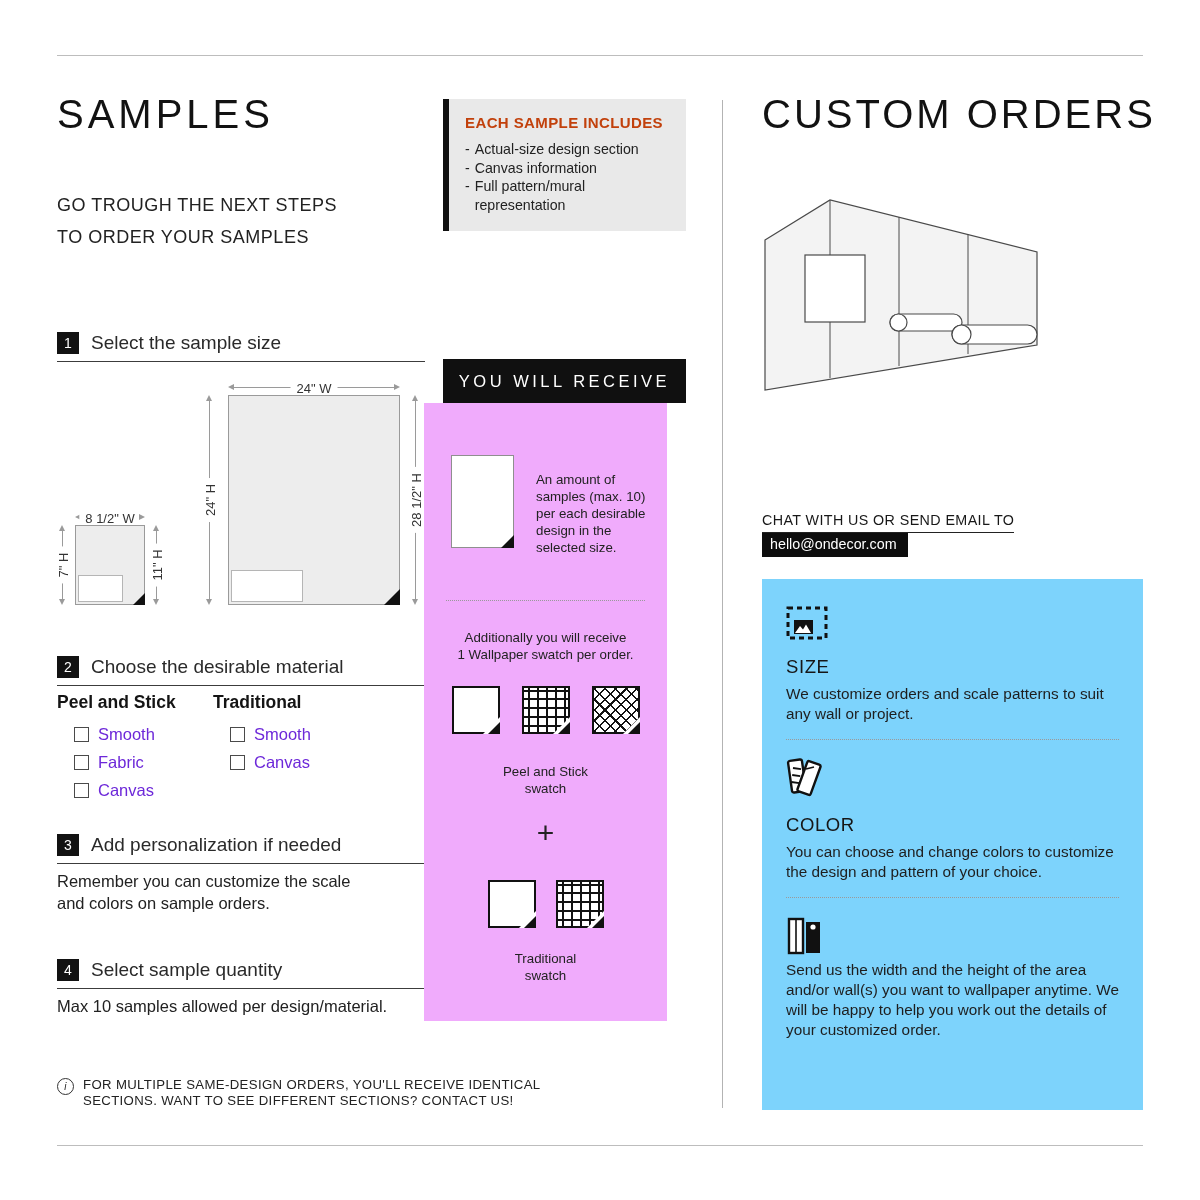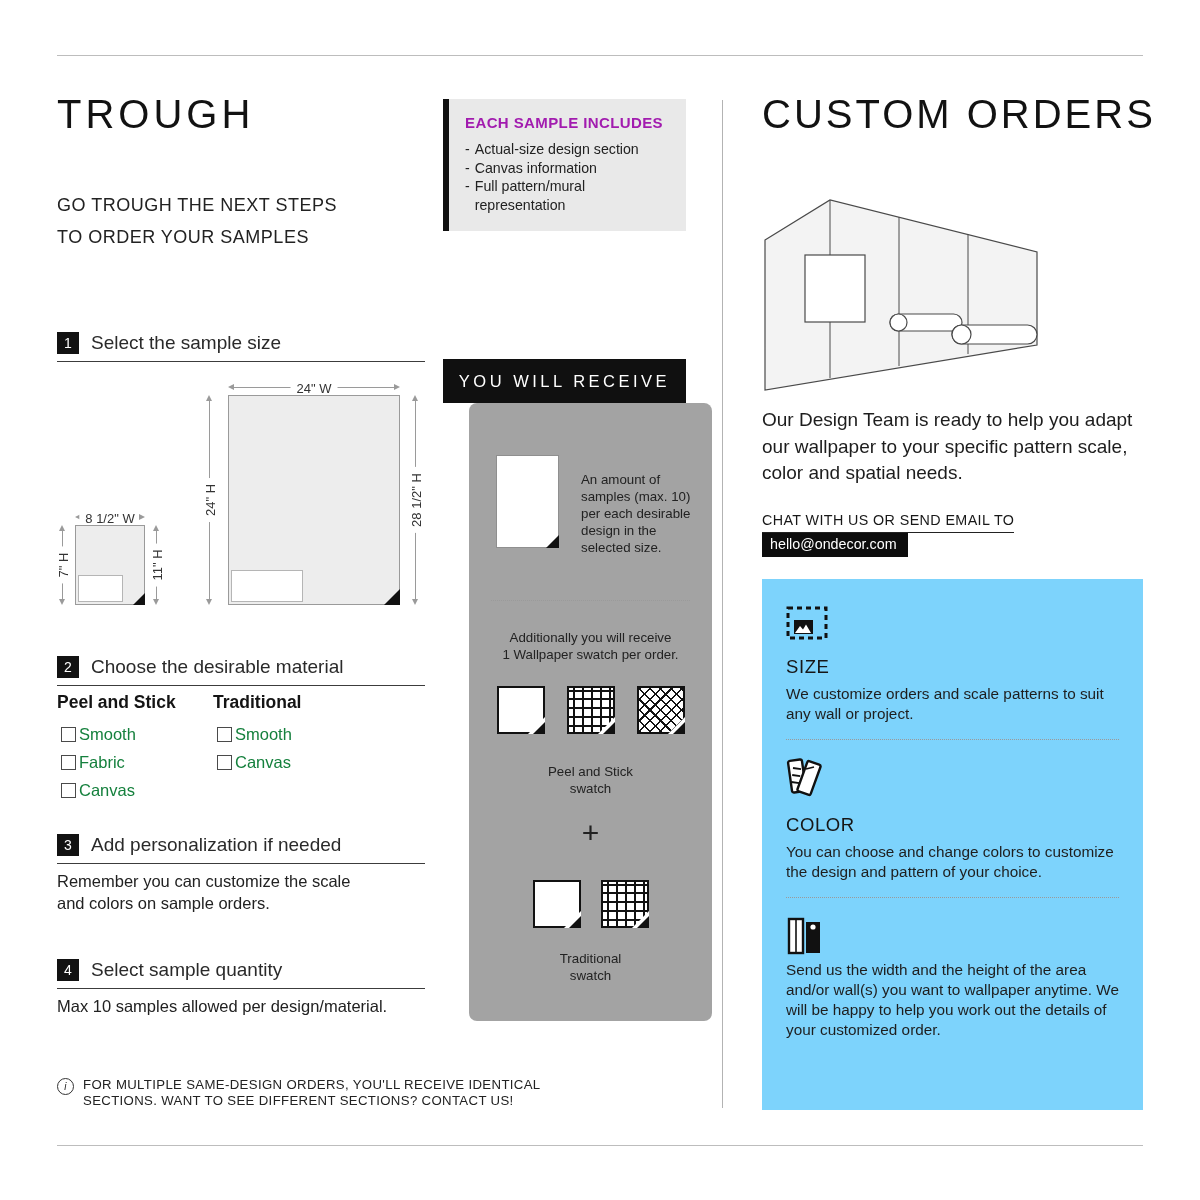--- a/index.html
+++ b/index.html
@@ -43,39 +43,39 @@
         border-right:3.5px solid transparent;border-bottom:6px solid #9a9a9a;}
   .vdim::after{content:'';position:absolute;bottom:0;left:3px;border-left:3.5px solid transparent;
         border-right:3.5px solid transparent;border-top:6px solid #9a9a9a;}
   .vlabel{position:absolute;left:50%;top:50%;transform:translate(-50%,-50%) rotate(-90deg);
         background:#fff;padding:2px 6px;font-size:13px;color:#333;white-space:nowrap;}
 
   
   .materials{position:absolute;left:57px;top:692px;width:368px;display:flex;}
   .mat-col{flex:0 0 156px;}
   .mat-title{font-size:17.5px;font-weight:bold;color:#141414;margin-bottom:12px;}
-  .opt{display:flex;align-items:center;gap:3px;margin:9px 4px;font-size:16.5px;color:#15803d;cursor:default;}
+  .opt{display:flex;align-items:center;gap:9px;margin:9px 17px;font-size:16.5px;color:#6d28d9;cursor:default;}
   .cb{width:13px;height:13px;border:1.5px solid #4a4a4a;background:#fff;flex:0 0 auto;}
 
   .body-text{font-size:16.5px;line-height:21.5px;color:#222;}
 
   .footnote{position:absolute;left:57px;top:1077px;width:500px;display:flex;gap:9px;
         font-size:13.2px;line-height:16px;letter-spacing:.35px;color:#222;}
   .info-circle{width:15px;height:15px;border:1.3px solid #333;border-radius:50%;display:flex;
         align-items:center;justify-content:center;font-size:10px;font-style:italic;flex:0 0 auto;margin-top:1px;}
 
   
   .includes{position:absolute;left:443px;top:99px;width:243px;box-sizing:border-box;
         background:#e9e9e9;border-left:6px solid #101010;padding:15px 14px 17px 16px;}
-  .includes-title{font-size:15px;font-weight:bold;letter-spacing:.4px;margin-bottom:9px;color:#a21caf;}
+  .includes-title{font-size:15px;font-weight:bold;letter-spacing:.4px;margin-bottom:9px;color:#c2410c;}
   .inc-item{display:flex;gap:5px;font-size:14.2px;line-height:18.5px;color:#222;}
 
   .receive-header{position:absolute;left:443px;top:359px;width:243px;height:44px;background:#101010;
         color:#fff;display:flex;align-items:center;justify-content:center;font-size:16.5px;letter-spacing:3.5px;}
-  .receive-body{position:absolute;left:469px;top:403px;width:243px;height:618px;background:#a3a3a3;border-radius:8px;}
+  .receive-body{position:absolute;left:424px;top:403px;width:243px;height:618px;background:#f0abfc;}
 
   .rsample{position:absolute;left:27px;top:52px;width:63px;height:93px;background:#fff;
         border:1px solid #8f8f8f;box-sizing:border-box;}
   .rsample::after{content:'';position:absolute;right:-1px;bottom:-1px;width:0;height:0;
         border-left:13px solid transparent;border-bottom:13px solid #111;}
   .rtext{position:absolute;left:112px;top:68px;width:122px;font-size:13.3px;line-height:17px;color:#222;}
   .dotted{border-top:1.5px dotted #9a9a9a;}
   .center-txt{position:absolute;left:0;right:0;text-align:center;font-size:13.3px;line-height:17px;color:#222;}
 
   .swrow{position:absolute;left:0;right:0;display:flex;justify-content:center;gap:22px;}
@@ -104,21 +104,21 @@
   .feat-div{border-top:1.5px dotted #9a9a9a;margin:15px 0 16px;}
 </style>
 </head>
 <body>
 
 <div class="page">
 
   <div class="rule" style="top:55px;"></div>
   <div class="rule" style="top:1145px;"></div>
 
-  <div class="abs big-title" style="left:57px;top:92px;">TROUGH</div>
+  <div class="abs big-title" style="left:57px;top:92px;">SAMPLES</div>
   <div class="abs subtitle pre" style="left:57px;top:189px;">GO TROUGH THE NEXT STEPS
 TO ORDER YOUR SAMPLES</div>
 
   <div class="step" style="top:332px;">
     <span class="step-num">1</span>
     <span class="step-label">Select the sample size</span>
   </div>
 
   <div class="abs" style="left:57px;top:372px;width:368px;height:248px;">
 
@@ -266,21 +266,20 @@
     </g>
     <rect x="43" y="59" width="60" height="67" fill="#fff" stroke="#4a4a4a" stroke-width="1.2"></rect>
     <g fill="#fff" stroke="#4a4a4a" stroke-width="1.2">
       <rect x="128" y="118" width="72" height="17" rx="8.5"></rect>
       <circle cx="136.5" cy="126.5" r="8.5"></circle>
       <rect x="190" y="129" width="85" height="19" rx="9.5"></rect>
       <circle cx="199.5" cy="138.5" r="9.5"></circle>
     </g>
   </svg>
 
-  <div class="abs intro" style="left:762px;top:407px;width:398px;">Our Design Team is ready to help you adapt our wallpaper to your specific pattern scale, color and spatial needs.</div>
 
   <div class="abs" style="left:762px;top:511px;">
     <span class="chat-line">CHAT WITH US OR SEND EMAIL TO</span>
   </div>
   <div class="abs" style="left:762px;top:533px;">
     <span class="email-badge">hello@ondecor.com</span>
   </div>
 
   <div class="info-panel">
 

